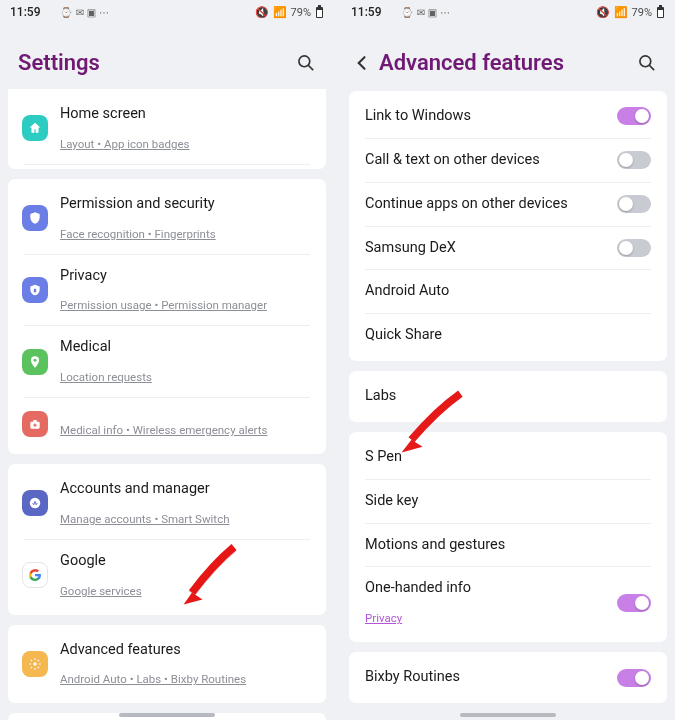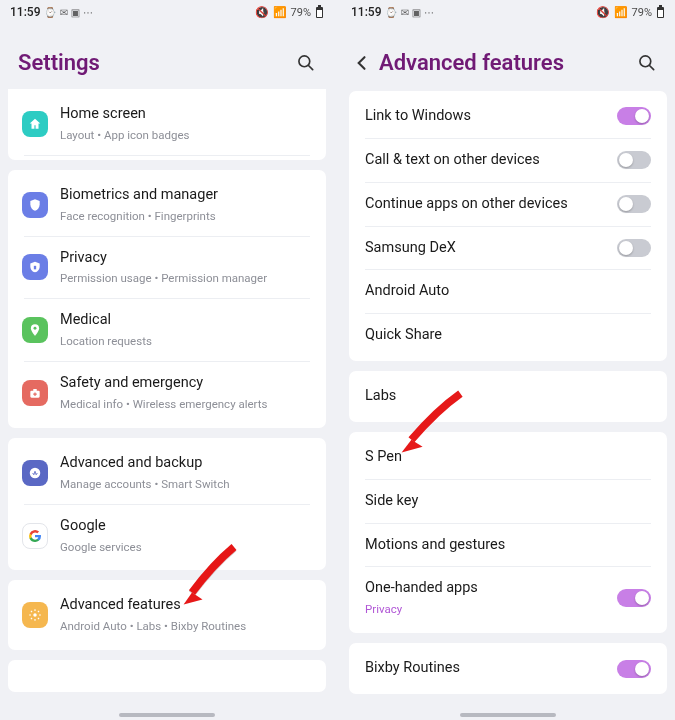--- a/index.html
+++ b/index.html
@@ -21,21 +21,21 @@
   .status-bar {
     height: 24px;
     display: flex;
     align-items: center;
     justify-content: space-between;
     padding: 0 10px;
     font-size: 11px;
     color: #4a4a4a;
     background: #f0f1f5;
   }
-  .status-left { display: flex; align-items: center; gap: 4px; }
+  .status-left { display: flex; align-items: center; gap: 20px; }
   .status-right { display: flex; align-items: center; gap: 4px; }
   .status-time { font-weight: 500; font-size: 12px; color: #222; }
   .status-icons-left span { font-size: 10px; opacity: .85; }
   .screen-title {
     font-size: 22px;
     font-weight: 600;
     color: #701a75;
     padding: 26px 18px 16px 18px;
     display: flex;
     justify-content: space-between;
@@ -70,21 +70,21 @@
     border-radius: 8px;
     margin-right: 12px;
     display: flex;
     align-items: center;
     justify-content: center;
     flex-shrink: 0;
     color: #fff;
   }
   .row-text { flex: 1; min-width: 0; }
   .row-title { font-size: 14.5px; color: #1a1a1a; font-weight: 450; line-height: 1.3; }
-  .row-sub { font-size: 11.5px; color: #8d8f97; margin-top: 4px; line-height: 1.3; white-space: nowrap; overflow: hidden; text-overflow: ellipsis; }
+  .row-sub { font-size: 11.5px; color: #8d8f97; margin-top: 13px; line-height: 1.3; white-space: nowrap; overflow: hidden; text-overflow: ellipsis; text-decoration: underline; }
   .sub-accent { color: #b157d6; }
   .toggle {
     width: 34px;
     height: 18px;
     border-radius: 10px;
     position: relative;
     flex-shrink: 0;
   }
   .toggle .knob {
     width: 14px;
@@ -171,21 +171,21 @@
   </div>
 
   <div class="card">
     <div class="row with-icon">
       <div class="icon-badge" style="background:#6b7ee6">
         <svg width="14" height="14" viewBox="0 0 24 24" fill="#fff">
             <path d="M12 2l8 3v6c0 5-3.5 9.5-8 11-4.5-1.5-8-6-8-11V5l8-3z"></path>
           </svg>
       </div>
       <div class="row-text">
-        <div class="row-title">Biometrics and manager</div>
+        <div class="row-title">Permission and security</div>
         <div class="row-sub">Face recognition  •  Fingerprints</div>
       </div>
     </div>
     <div class="divider"></div>
     <div class="row with-icon">
       <div class="icon-badge" style="background:#6b7ee6">
         <svg width="14" height="14" viewBox="0 0 24 24" fill="#fff">
             <path d="M12 3l8 3v5c0 5-3.4 9.3-8 10-4.6-.7-8-5-8-10V6l8-3z"></path>
             <rect x="10" y="10" width="4" height="6" fill="#6b7ee6"></rect>
           </svg>
@@ -211,36 +211,35 @@
     <div class="divider"></div>
     <div class="row with-icon">
       <div class="icon-badge" style="background:#e56a61">
         <svg width="14" height="14" viewBox="0 0 24 24" fill="#fff">
             <rect x="4" y="8" width="16" height="12" rx="2"></rect>
             <rect x="9" y="5" width="6" height="4" rx="1"></rect>
             <path d="M12 11v6M9 14h6" stroke="#e56a61" stroke-width="2"></path>
           </svg>
       </div>
       <div class="row-text">
-        <div class="row-title">Safety and emergency</div>
         <div class="row-sub">Medical info  •  Wireless emergency alerts</div>
       </div>
     </div>
   </div>
 
   <div class="card">
     <div class="row with-icon">
       <div class="icon-badge" style="background:#5a68c4">
         <svg width="14" height="14" viewBox="0 0 24 24" fill="#fff">
             <circle cx="12" cy="12" r="9"></circle>
             <path d="M8 12l2 3 2-6 2 6 2-3" stroke="#5a68c4" stroke-width="1.5" fill="none"></path>
           </svg>
       </div>
       <div class="row-text">
-        <div class="row-title">Advanced and backup</div>
+        <div class="row-title">Accounts and manager</div>
         <div class="row-sub">Manage accounts  •  Smart Switch</div>
       </div>
     </div>
     <div class="divider"></div>
     <div class="row with-icon">
       <div class="icon-badge" style="background:#fff;border:1px solid #e3e5ea">
         <svg width="16" height="16" viewBox="0 0 24 24">
             <path d="M21 12.2c0-.6-.1-1.2-.2-1.8H12v3.4h5a4.3 4.3 0 01-1.9 2.8v2.3h3a9 9 0 002.9-6.7z" fill="#4285F4"></path>
             <path d="M12 21a9 9 0 006.1-2.1l-3-2.3c-.8.6-1.9.9-3.1.9a5.3 5.3 0 01-5-3.7H4v2.3A9 9 0 0012 21z" fill="#34A853"></path>
             <path d="M7 13.8a5.3 5.3 0 010-3.4V8.1H4a9 9 0 000 8l3-2.3z" fill="#FBBC05"></path>
@@ -400,21 +399,21 @@
     </div>
     <div class="divider"></div>
     <div class="row">
       <div class="row-text">
           <div class="row-title">Motions and gestures</div>
         </div>
     </div>
     <div class="divider"></div>
     <div class="row">
       <div class="row-text">
-        <div class="row-title">One-handed apps</div>
+        <div class="row-title">One-handed info</div>
         <div class="row-sub sub-accent">Privacy</div>
       </div>
       <div class="toggle on">
           <div class="knob"></div>
         </div>
     </div>
   </div>
 
   <div class="card">
     <div class="row">

